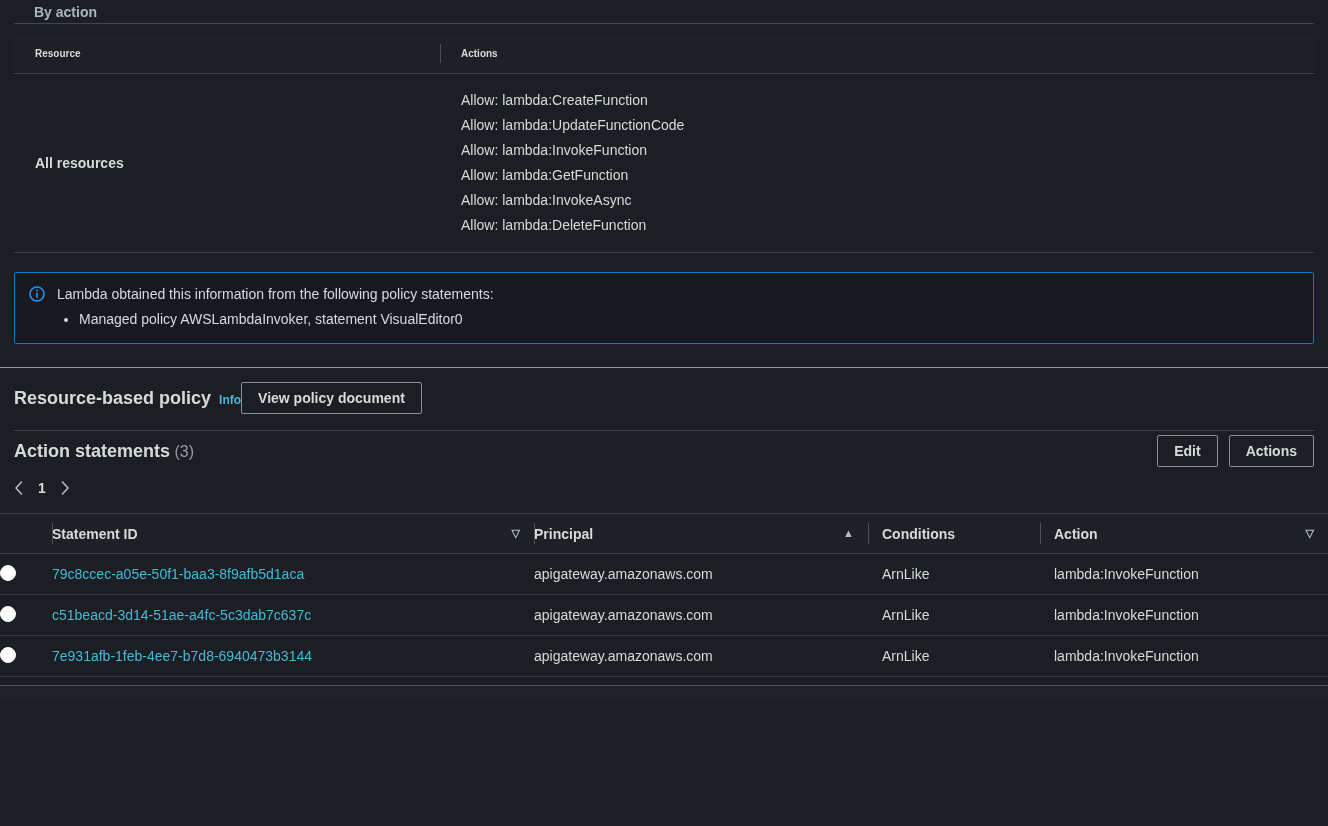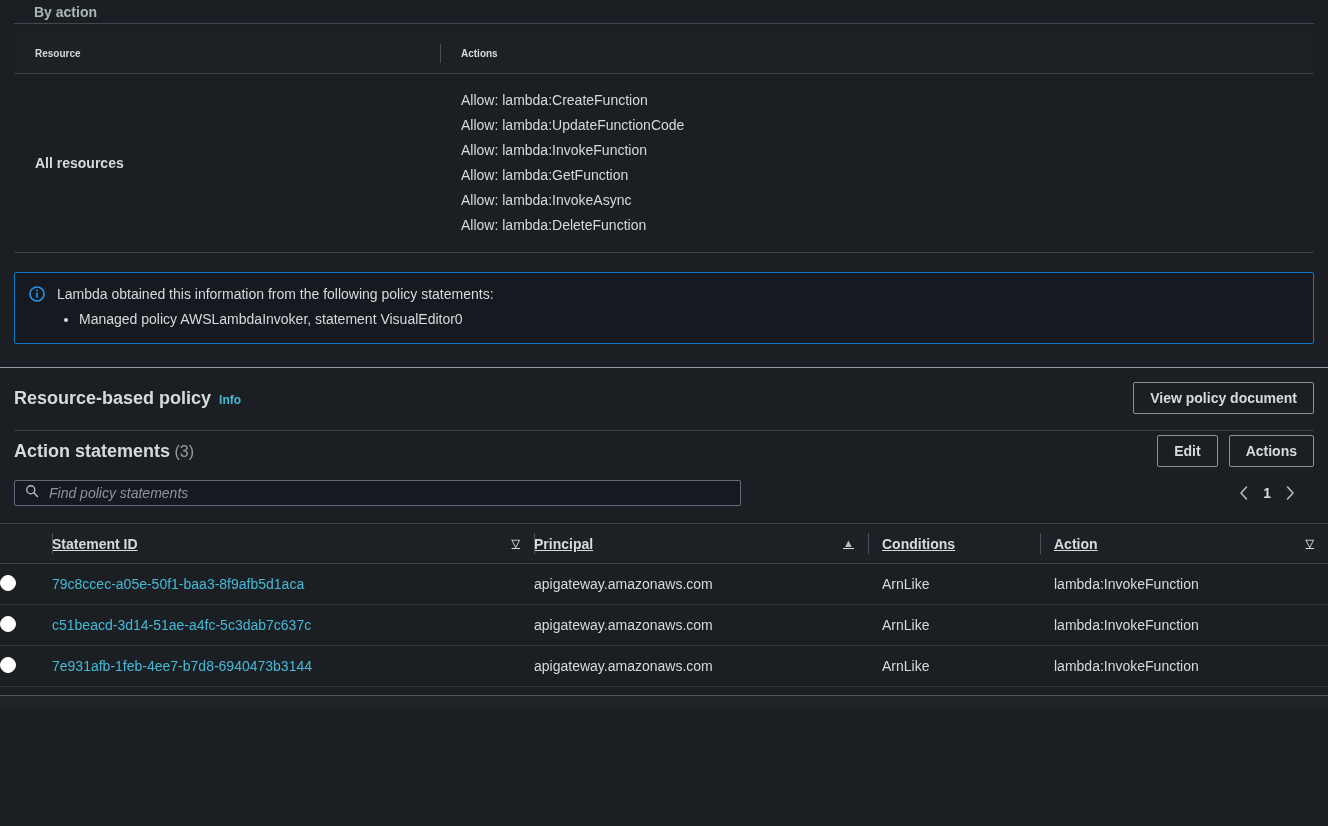--- a/index.html
+++ b/index.html
@@ -153,21 +153,20 @@
     height: 1px;
     background: #8f9aa5;
     width: 100%;
   }
 
   
   .panel { background: #1b1f23; }
   .panel-header {
     display: flex;
     align-items: center;
-    justify-content: space-between;
     padding: 14px 14px 16px 14px;
   }
   .panel-title-wrap {
     display: flex;
     align-items: baseline;
     gap: 8px;
   }
   .panel-title {
     font-size: 18px;
     font-weight: bold;
@@ -280,21 +279,20 @@
     text-align: left;
     font-size: 14px;
     font-weight: bold;
     color: #d5dbdb;
     height: 39px;
     padding: 0;
     border-top: 1px solid #3b4148;
     border-bottom: 1px solid #3b4148;
     position: relative;
     vertical-align: middle;
-    text-decoration: underline;
   }
   .th-inner {
     display: flex;
     align-items: center;
     justify-content: space-between;
     padding: 0 14px 0 0;
     height: 39px;
   }
   .th-sep::before {
     content: "";
@@ -413,29 +411,20 @@
         <span class="ps-title">Action statements</span>
         <span class="ps-count">(3)</span>
       </div>
       <div class="ps-actions">
         <button class="btn">Edit</button>
         <button class="btn">Actions</button>
       </div>
     </div>
 
     <div class="ps-toolbar">
-      <div class="search-box">
-        <span>
-          <svg width="14" height="14" viewBox="0 0 16 16">
-            <circle cx="6.6" cy="6.6" r="4.6" fill="none" stroke="#b9c0c6" stroke-width="1.5"></circle>
-            <line x1="10.1" y1="10.1" x2="14.2" y2="14.2" stroke="#b9c0c6" stroke-width="1.6" stroke-linecap="round"></line>
-          </svg>
-        </span>
-        <span class="search-placeholder">Find policy statements</span>
-      </div>
       <div class="pager">
         <span class="pager-arrow">
           <svg width="10" height="16" viewBox="0 0 10 16">
             <polyline points="7.5,2 2,8 7.5,14" fill="none" stroke="#b4bcc3" stroke-width="1.6" stroke-linecap="round" stroke-linejoin="round"></polyline>
           </svg>
         </span>
         <span class="pager-num">1</span>
         <span class="pager-arrow">
           <svg width="10" height="16" viewBox="0 0 10 16">
             <polyline points="2.5,2 8,8 2.5,14" fill="none" stroke="#b4bcc3" stroke-width="1.6" stroke-linecap="round" stroke-linejoin="round"></polyline>

